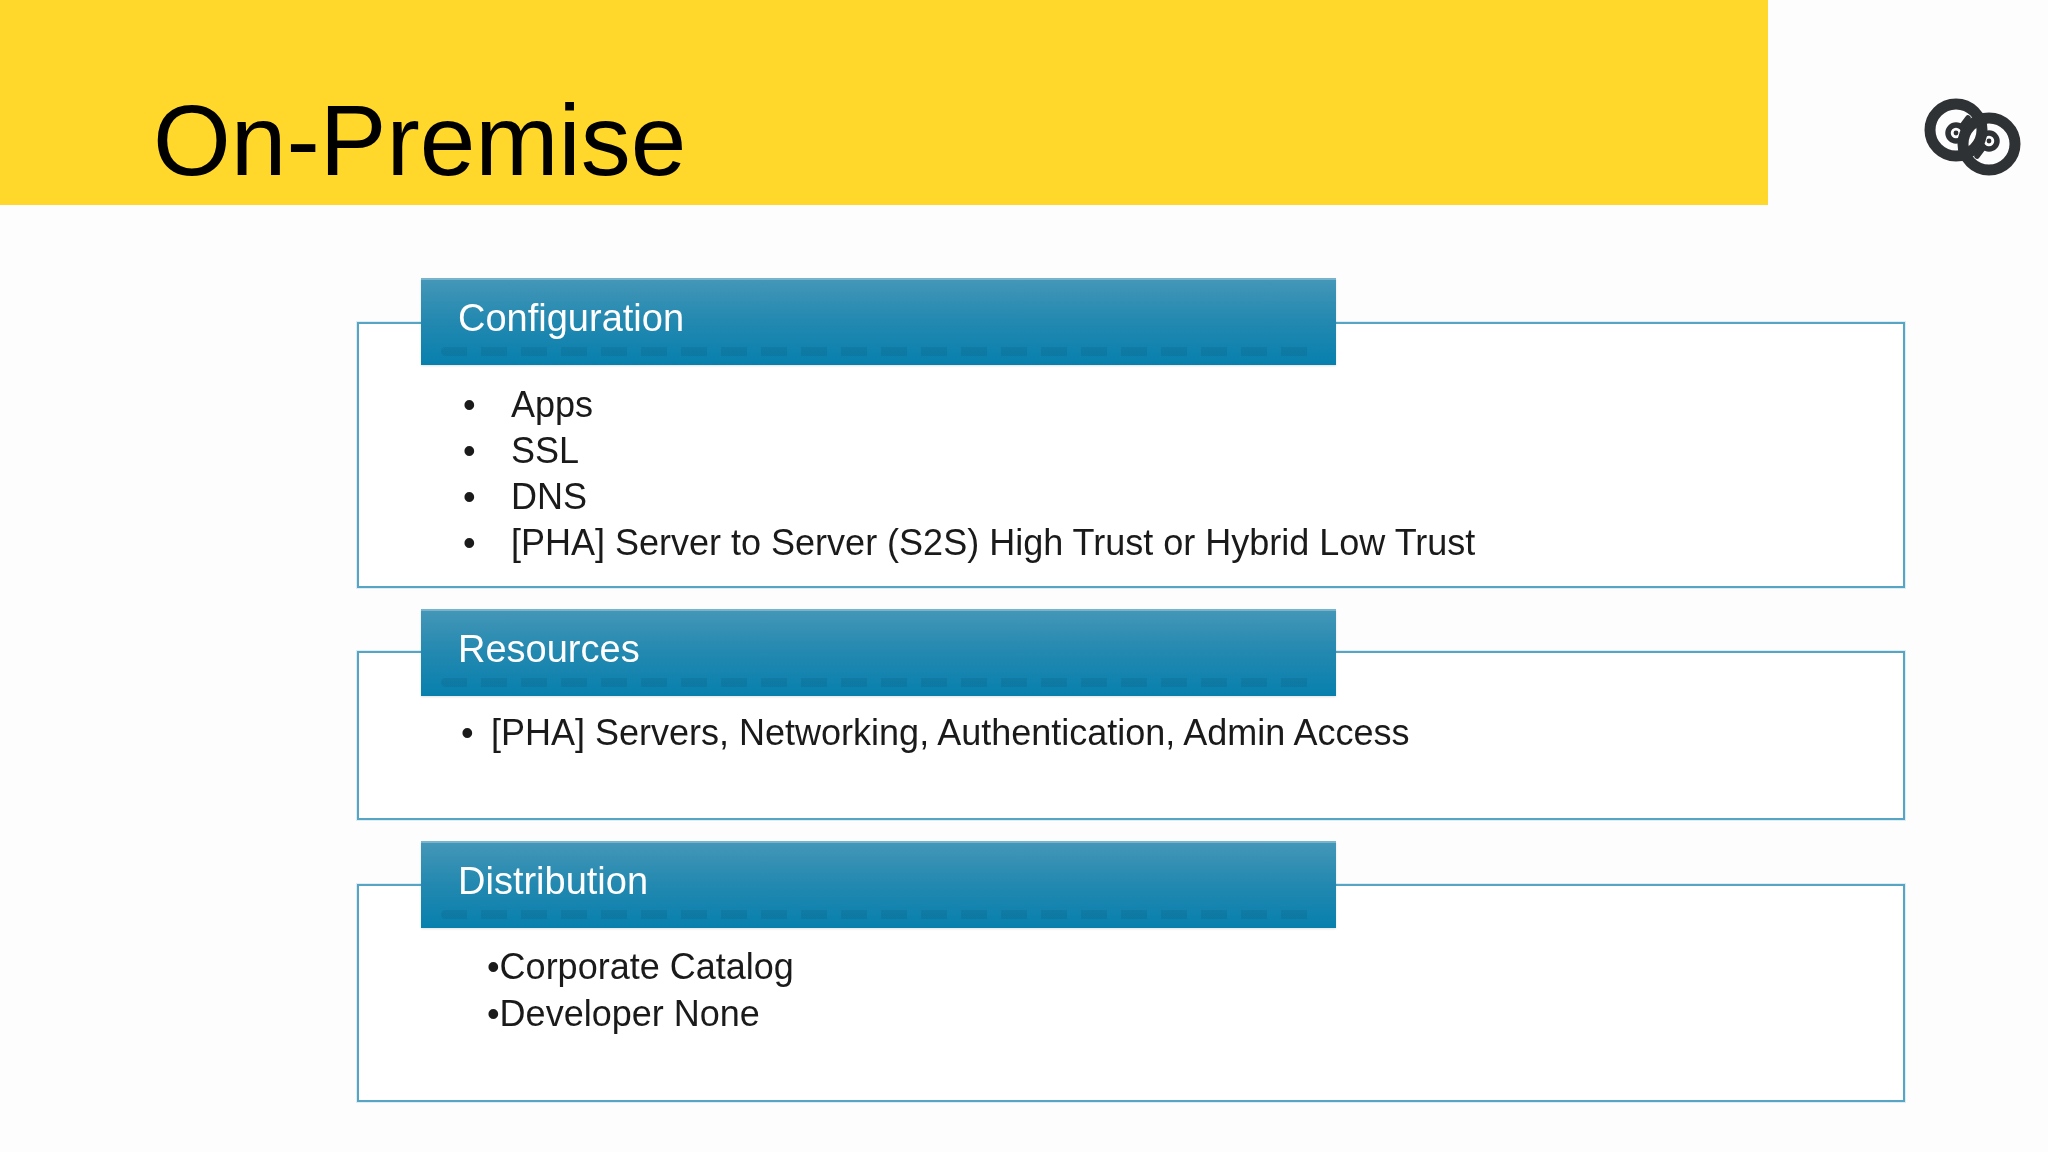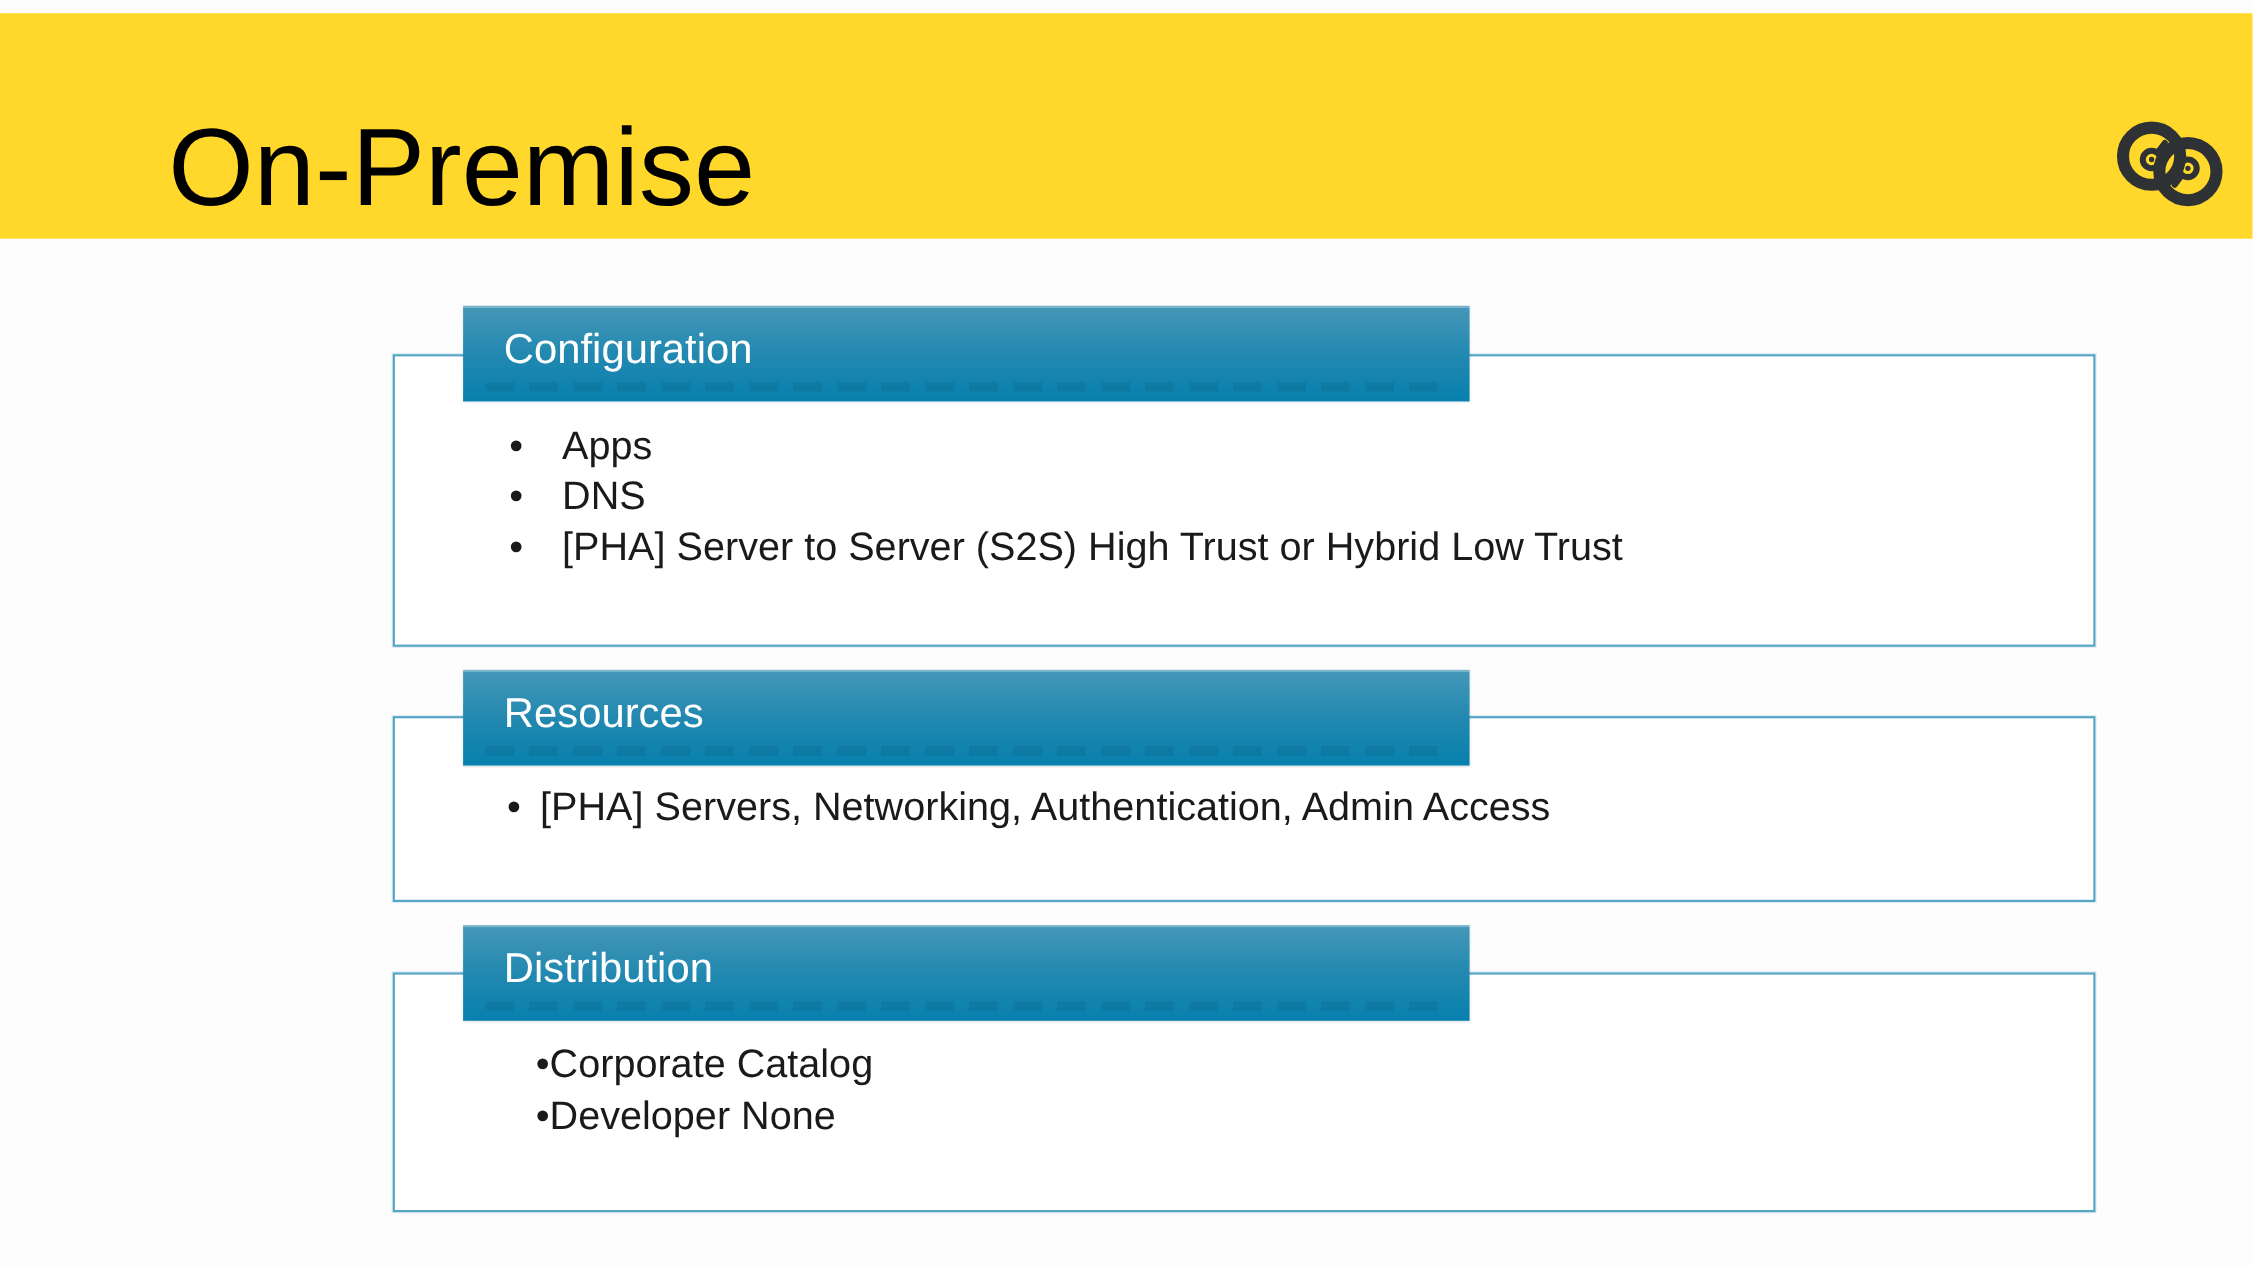--- a/index.html
+++ b/index.html
@@ -9,22 +9,22 @@
     height: 1152px;
     background: #fdfdfd;
     overflow: hidden;
     font-family: "Liberation Sans", "DejaVu Sans", sans-serif;
     color: var(--text, #1a1a1a);
   }
 
   
   .band {
     position: absolute;
-    left: 0; top: 12px;
-    width: 2048px; height: 205px;
+    left: 0; top: 0;
+    width: 1768px; height: 205px;
     background: var(--band, #FFD82B);
   }
   .title {
     position: absolute;
     left: 153px; top: 90px;
     margin: 0;
     font-size: 100px;
     font-weight: 400;
     line-height: 1;
     letter-spacing: 0;
@@ -130,20 +130,21 @@
       <path d="M63 54 L57 62" stroke="#2F3235" stroke-width="5.5" stroke-linecap="round"></path>
       <circle cx="69" cy="47" r="2.4" fill="#2F3235"></circle>
     </svg>
   </div>
 
   <section class="panel p0">
     <div class="pbox">
       <ul class="bullets">
 
       <li>Apps</li>
+          <li>SSL</li>
           <li>DNS</li>
           <li>[PHA] Server to Server (S2S) High Trust or Hybrid Low Trust</li>
         </ul>
     </div>
     <div class="phead">
       <span class="phead-label">Configuration</span>
     </div>
   </section>
 
   <section class="panel p1">

